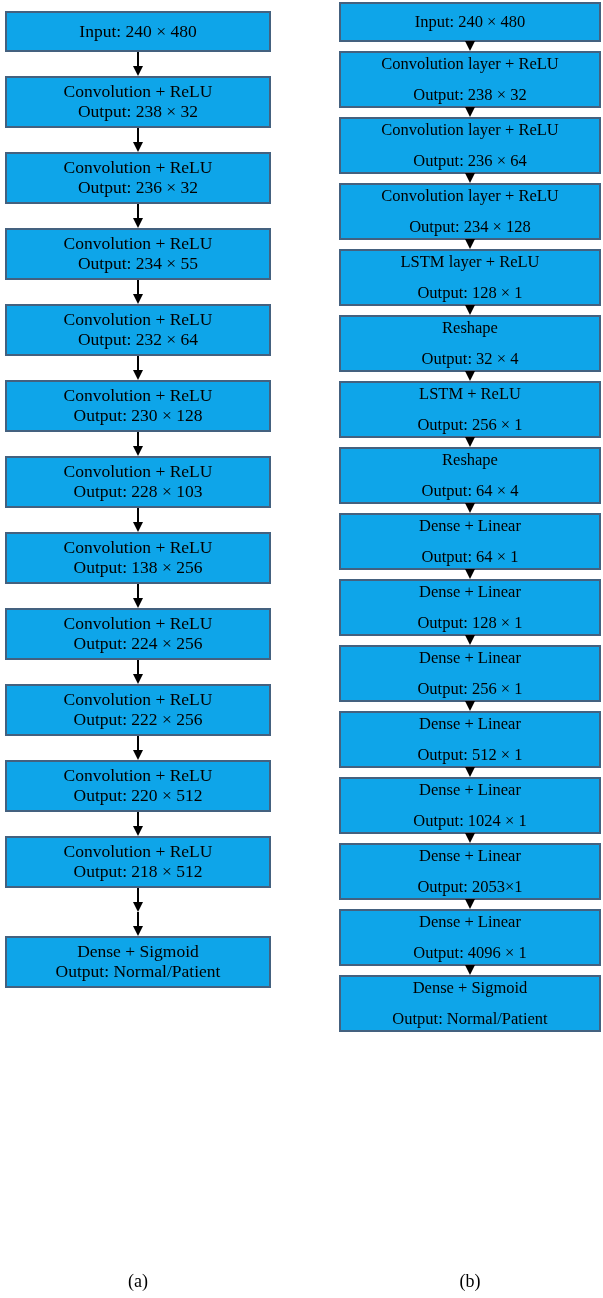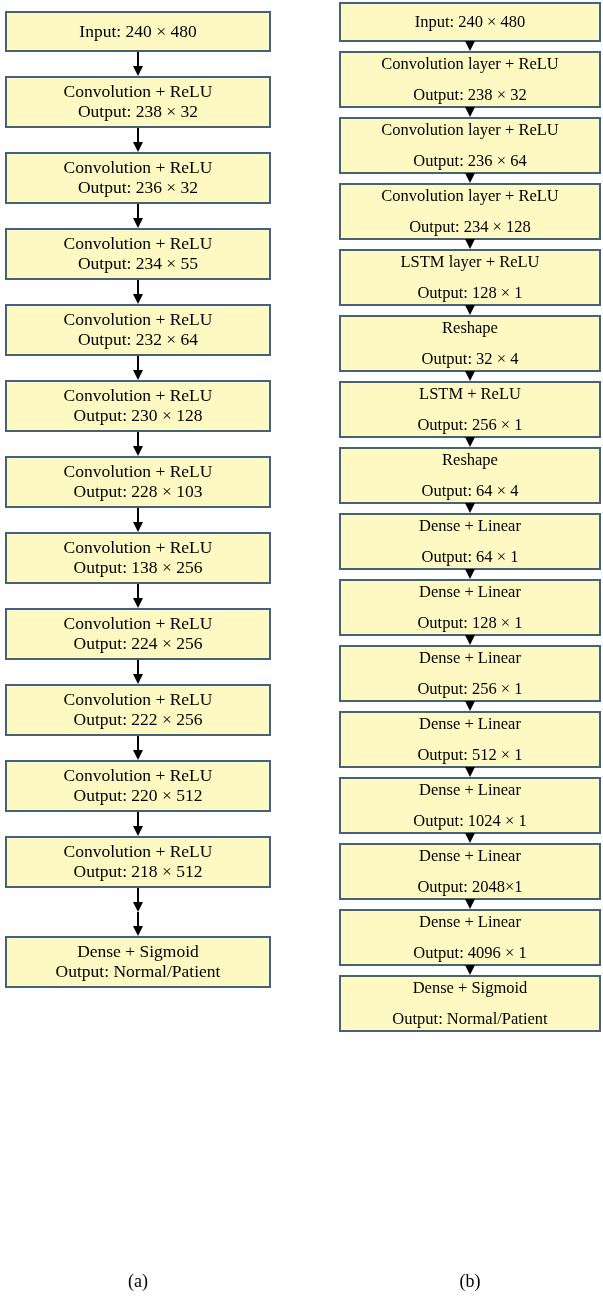--- a/index.html
+++ b/index.html
@@ -33,21 +33,21 @@
     padding-top: 11px;
   }
   #column-b {
     left: 339px;
     width: 262px;
     padding-top: 2px;
   }
   .node {
     box-sizing: border-box;
     border: 2px solid #44617f;
-    background: #fef9c3;
+    background: #0ea5e9;
     display: flex;
     flex-direction: column;
     align-items: center;
     justify-content: center;
     text-align: center;
     line-height: 1.14;
     padding: 2px 4px;
   }
   #column-a .node {
     font-size: 17.5px;
@@ -308,21 +308,21 @@
       <div class="node double">
         <span class="line1">Dense + Linear</span>
         <span class="line2">Output: 1024 × 1</span>
       </div>
       <div class="connector">
         <div class="stem"></div>
         <div class="head"></div>
       </div>
       <div class="node double">
         <span class="line1">Dense + Linear</span>
-        <span class="line2">Output: 2048×1</span>
+        <span class="line2">Output: 2053×1</span>
       </div>
       <div class="connector">
         <div class="stem"></div>
         <div class="head"></div>
       </div>
       <div class="node double">
         <span class="line1">Dense + Linear</span>
         <span class="line2">Output: 4096 × 1</span>
       </div>
       <div class="connector">

